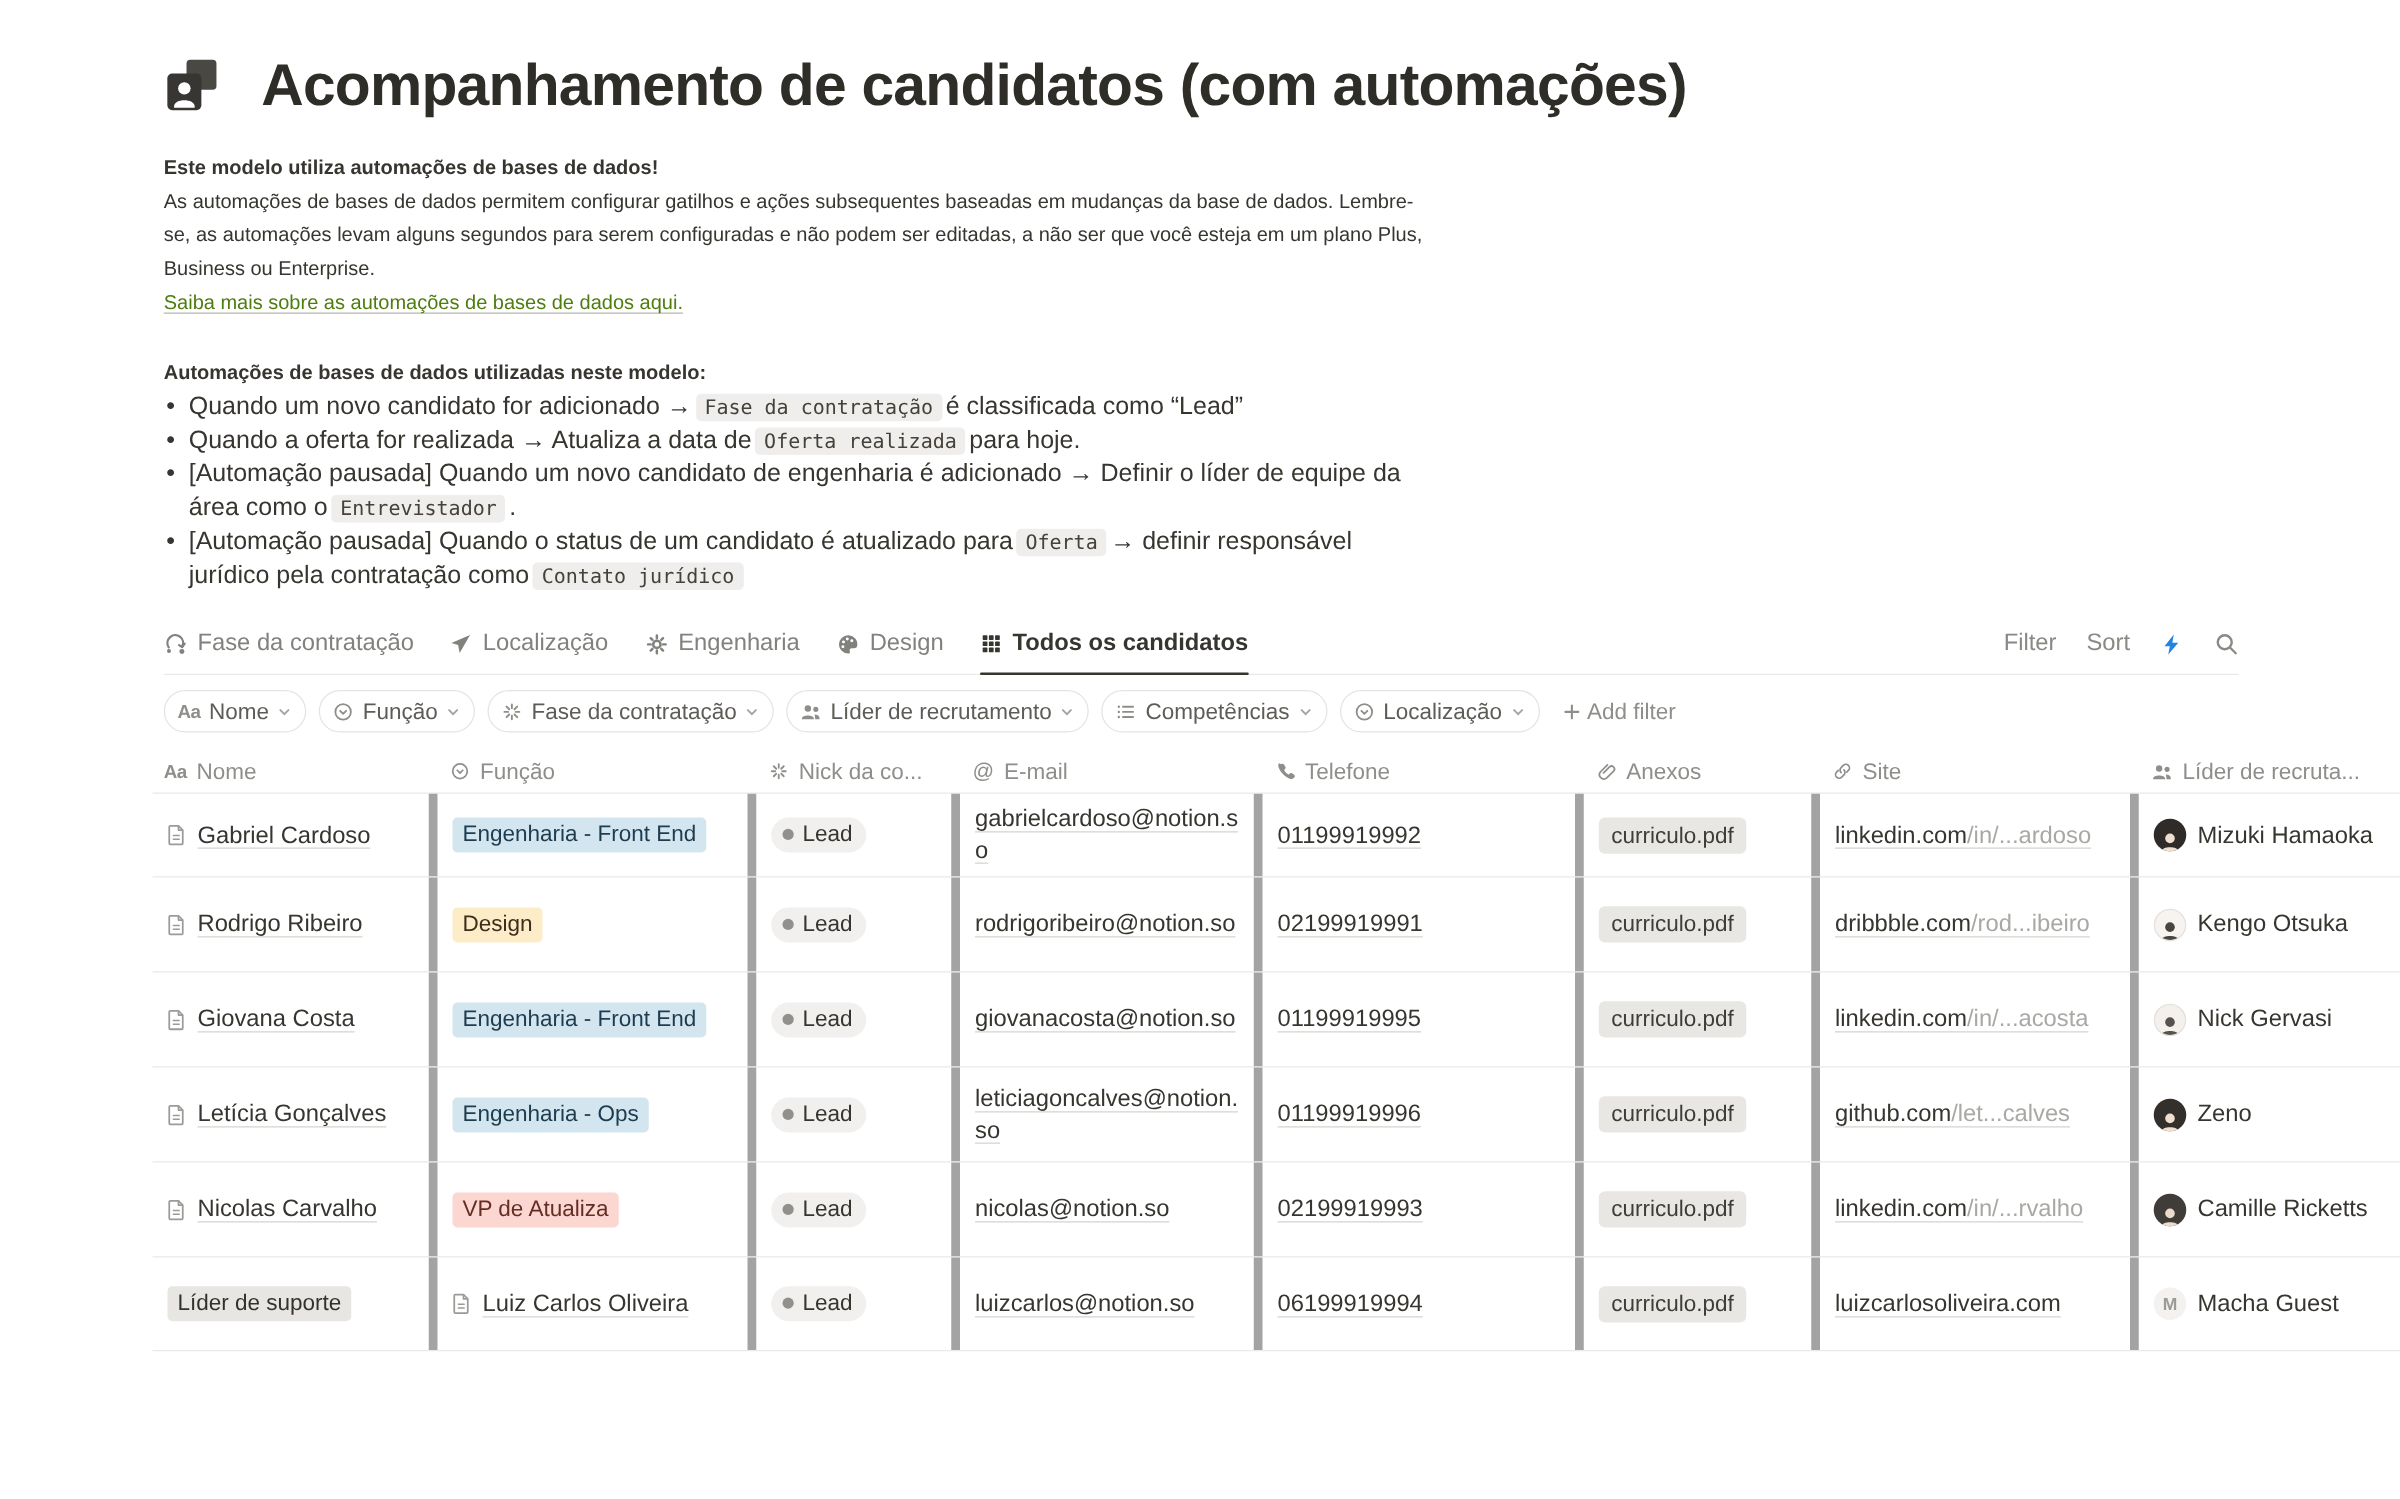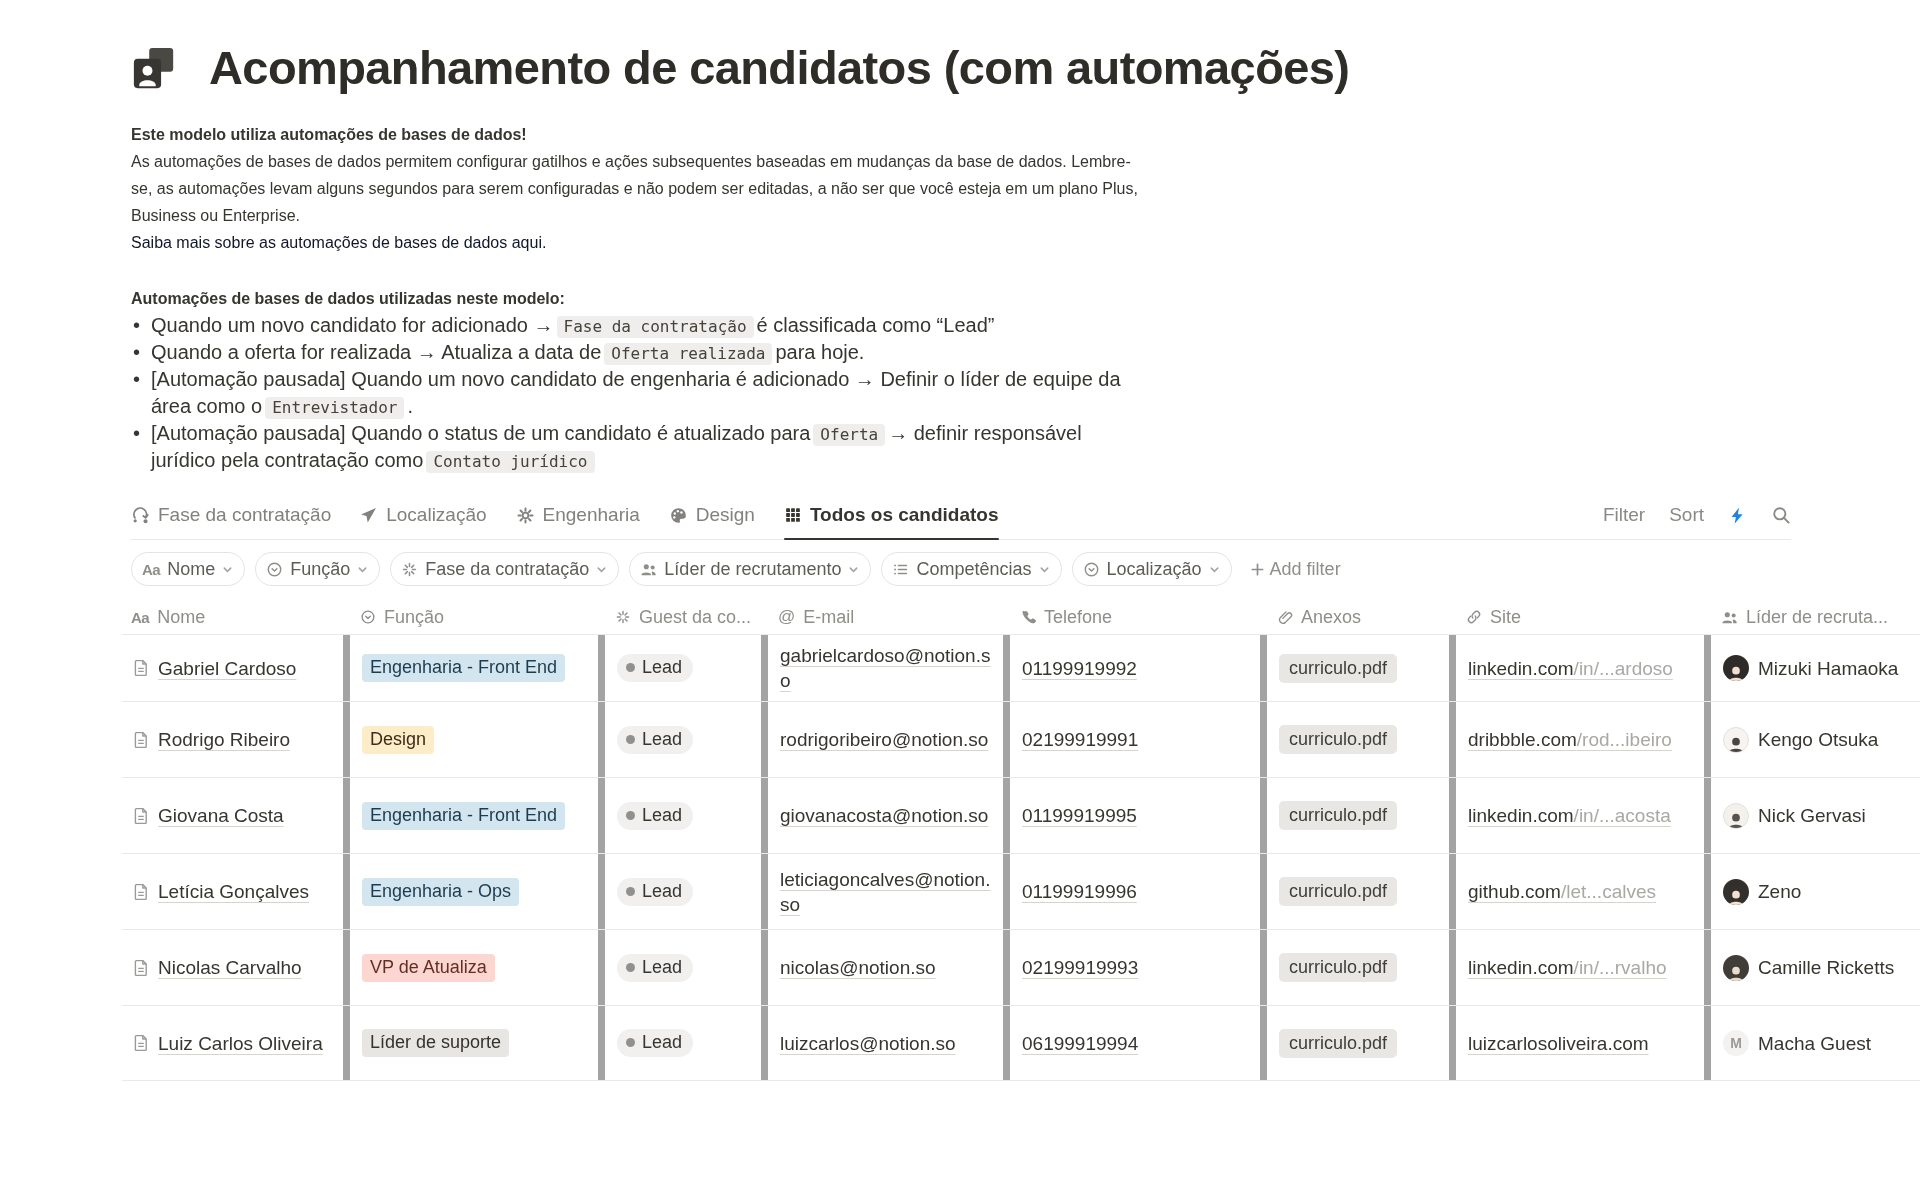--- a/index.html
+++ b/index.html
@@ -7,21 +7,21 @@
     font-family:"Liberation Sans","DejaVu Sans",sans-serif; color:#37352f; }
   .page { padding-left:131px; padding-top:40px; }
 
   
   .title-row { display:flex; align-items:center; gap:32px; margin-bottom:26px; }
   .title-row h1 { font-size:47px; font-weight:700; letter-spacing:-0.6px; color:#2f2d28; }
 
   
   .intro { width:1012px; font-size:16px; line-height:27px; }
   .bold { font-weight:700; }
-  .muted-link { color:#0f172a; text-decoration-color:#b9b7b3;
+  .muted-link { color:#4d7c0f; text-decoration:underline; text-decoration-color:#b9b7b3;
     text-underline-offset:3px; cursor:pointer; }
   .auto-heading { margin-top:29px; }
 
   
   .bullets { width:1012px; font-size:20px; line-height:27px; }
   .bullet { padding-left:20px; position:relative; }
   .bullet::before { content:"•"; position:absolute; left:2px; }
   .chip { font-family:"DejaVu Sans Mono",monospace; font-size:16px; line-height:20px;
     background:#efeeec; color:#454239; border-radius:4px; padding:1px 7px 2px; margin:0 3px;
     white-space:nowrap; }
@@ -299,21 +299,21 @@
             </svg>
           </span>
         <span>Função</span>
       </div>
       <div class="th">
         <span class="ic">
             <svg width="16" height="16" viewBox="0 0 20 20" fill="none" stroke="#8f8e8a" stroke-width="1.8" stroke-linecap="round">
               <path d="M13.5 10h3.5M6.5 10H3M10 6.5V3M10 13.5V17M12.5 7.5l2.5-2.5M7.5 7.5L5 5M12.5 12.5l2.5 2.5M7.5 12.5L5 15"></path>
             </svg>
           </span>
-        <span>Guest da co...</span>
+        <span>Nick da co...</span>
       </div>
       <div class="th">
         <span class="at-glyph">@</span>
         <span>E-mail</span>
       </div>
       <div class="th">
         <span class="ic">
             <svg width="16" height="16" viewBox="0 0 20 20">
               <path d="M6.3 3c.8-.8 2.1-.6 2.7.3l1.3 2.1c.5.8.4 1.8-.3 2.4l-.9.9c1 2 2.6 3.6 4.6 4.6l.9-.9c.6-.7 1.6-.8 2.4-.3l2.1 1.3c.9.6 1.1 1.9.3 2.7l-1 1c-.7.7-1.8 1-2.8.7C10.3 16 4.5 10.2 3.3 4.9c-.2-1 0-2.1.7-2.8z" fill="#8f8e8a"></path>
             </svg>
@@ -566,34 +566,34 @@
               <circle cx="12" cy="9.5" r="4.2" fill="#eadbcb"></circle>
               <path d="M4.5 21c0-5 15-5 15 0v1.5h-15z" fill="#eadbcb"></path>
             </svg>
             <span class="av-letter"></span>
           </span>
         <span>Camille Ricketts</span>
       </div>
     </div>
 
     <div class="grid tr tall">
+      <div class="td">
+          <span class="tag" style="background: rgb(232, 230, 227); color: rgb(52, 50, 45);">Líder de suporte</span>
+        </div>
       <div class="td td-name">
         <span class="ic">
             <svg width="20" height="20" viewBox="0 0 20 20" fill="none" stroke="#9b9a97" stroke-width="1.4" stroke-linejoin="round">
               <path d="M5.2 2.6h6.6l3.4 3.4v10.6a.8.8 0 0 1-.8.8H5.2a.8.8 0 0 1-.8-.8V3.4a.8.8 0 0 1 .8-.8z"></path>
               <path d="M11.8 2.6V6h3.4"></path>
               <path d="M7.2 10.4h5.6M7.2 13.4h5.6" stroke-width="1.2"></path>
             </svg>
           </span>
         <span class="u">Luiz Carlos Oliveira</span>
       </div>
       <div class="td">
-          <span class="tag" style="background: rgb(232, 230, 227); color: rgb(52, 50, 45);">Líder de suporte</span>
-        </div>
-      <div class="td">
           <span class="pill">
             <span class="pill-dot"></span>
             <span>Lead</span>
           </span>
         </div>
       <div class="td">
           <span class="u wrapword">luizcarlos@notion.so</span>
         </div>
       <div class="td">
           <span class="u">06199919994</span>

